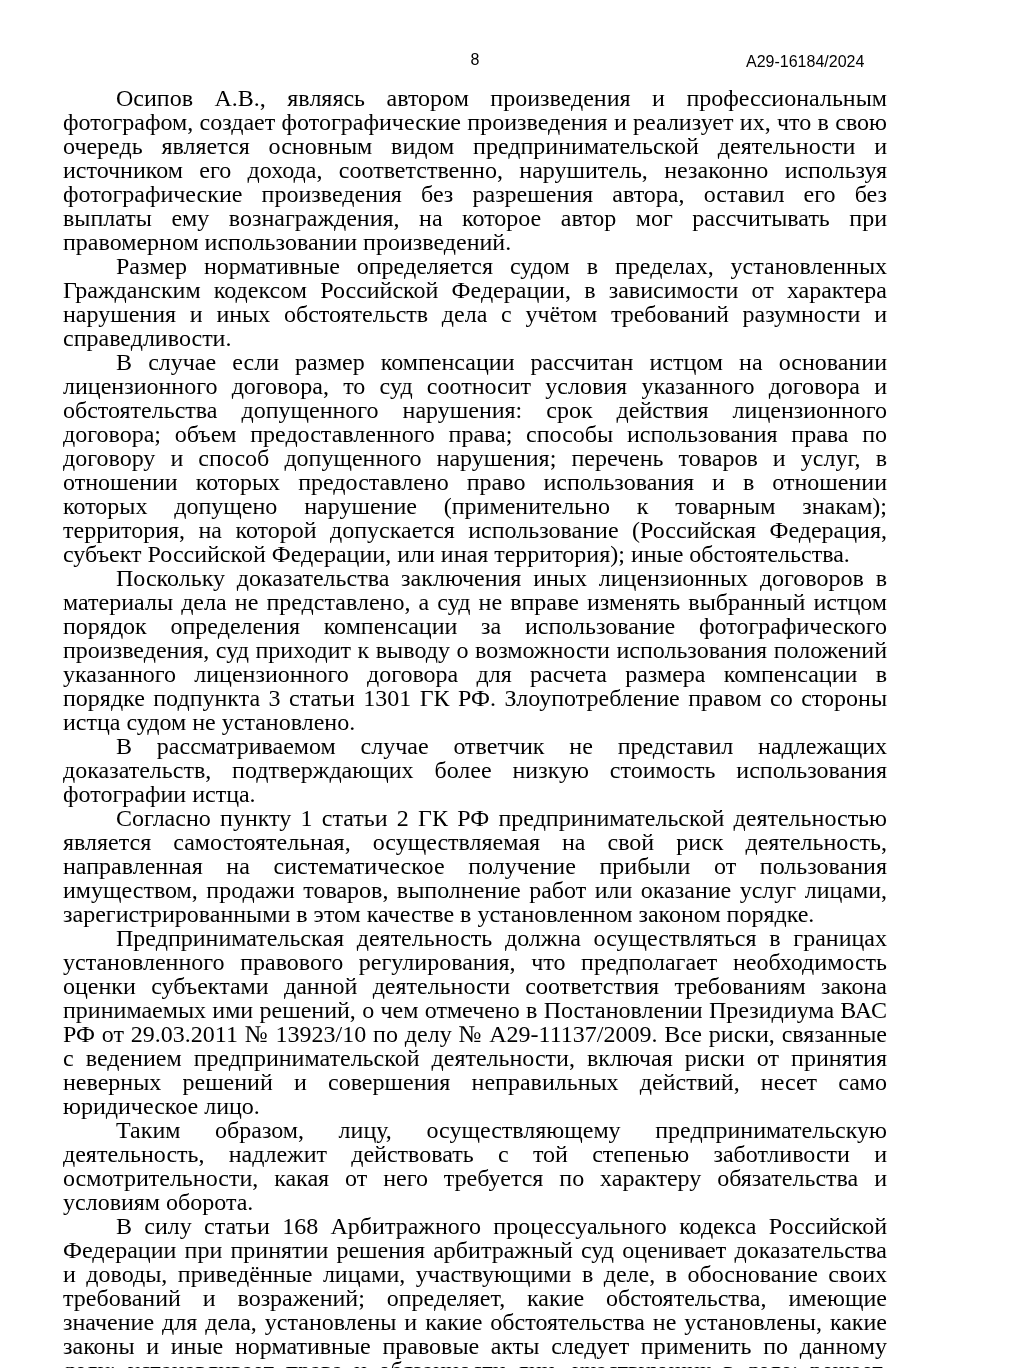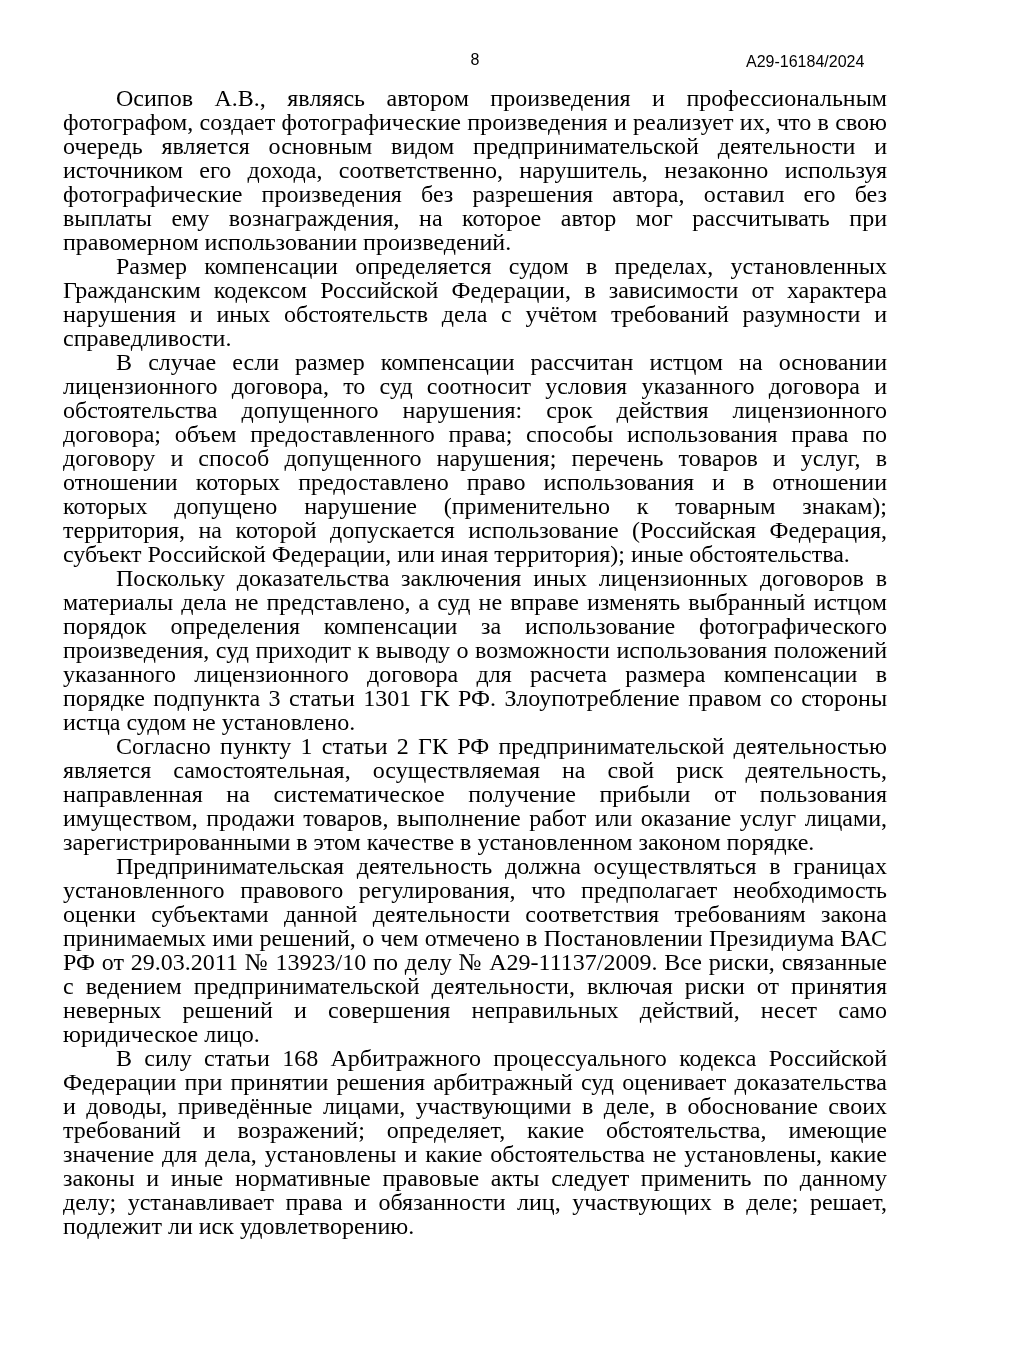--- a/index.html
+++ b/index.html
@@ -60,21 +60,23 @@
 
 <div class="page">
 
   <header class="page-header">
     <span class="page-num">8</span>
     <span class="case-num">А29-16184/2024</span>
   </header>
 
   <main class="body-text">
     <p>Осипов А.В., являясь автором произведения и профессиональным фотографом, создает фотографические произведения и реализует их, что в свою очередь является основным видом предпринимательской деятельности и источником его дохода, соответственно, нарушитель, незаконно используя фотографические произведения без разрешения автора, оставил его без выплаты ему вознаграждения, на которое автор мог рассчитывать при правомерном использовании произведений.</p>
-    <p>Размер компенсации определяется судом в пределах, установленных Гражданским кодексом Российской Федерации, в зависимости от характера нарушения и иных обстоятельств дела с учётом требований разумности и справедливости.</p>
+    <p>Размер нормативные определяется судом в пределах, установленных Гражданским кодексом Российской Федерации, в зависимости от характера нарушения и иных обстоятельств дела с учётом требований разумности и справедливости.</p>
     <p>В случае если размер компенсации рассчитан истцом на основании лицензионного договора, то суд соотносит условия указанного договора и обстоятельства допущенного нарушения: срок действия лицензионного договора; объем предоставленного права; способы использования права по договору и способ допущенного нарушения; перечень товаров и услуг, в отношении которых предоставлено право использования и в отношении которых допущено нарушение (применительно к товарным знакам); территория, на которой допускается использование (Российская Федерация, субъект Российской Федерации, или иная территория); иные обстоятельства.</p>
     <p>Поскольку доказательства заключения иных лицензионных договоров в материалы дела не представлено, а суд не вправе изменять выбранный истцом порядок определения компенсации за использование фотографического произведения, суд приходит к выводу о возможности использования положений указанного лицензионного договора для расчета размера компенсации в порядке подпункта 3 статьи 1301 ГК РФ. Злоупотребление правом со стороны истца судом не установлено.</p>
+    <p>В рассматриваемом случае ответчик не представил надлежащих доказательств, подтверждающих более низкую стоимость использования фотографии истца.</p>
     <p>Согласно пункту 1 статьи 2 ГК РФ предпринимательской деятельностью является самостоятельная, осуществляемая на свой риск деятельность, направленная на систематическое получение прибыли от пользования имуществом, продажи товаров, выполнение работ или оказание услуг лицами, зарегистрированными в этом качестве в установленном законом порядке.</p>
     <p>Предпринимательская деятельность должна осуществляться в границах установленного правового регулирования, что предполагает необходимость оценки субъектами данной деятельности соответствия требованиям закона принимаемых ими решений, о чем отмечено в Постановлении Президиума ВАС РФ от 29.03.2011 № 13923/10 по делу № А29-11137/2009. Все риски, связанные с ведением предпринимательской деятельности, включая риски от принятия неверных решений и совершения неправильных действий, несет само юридическое лицо.</p>
+    <p>Таким образом, лицу, осуществляющему предпринимательскую деятельность, надлежит действовать с той степенью заботливости и осмотрительности, какая от него требуется по характеру обязательства и условиям оборота.</p>
     <p>В силу статьи 168 Арбитражного процессуального кодекса Российской Федерации при принятии решения арбитражный суд оценивает доказательства и доводы, приведённые лицами, участвующими в деле, в обоснование своих требований и возражений; определяет, какие обстоятельства, имеющие значение для дела, установлены и какие обстоятельства не установлены, какие законы и иные нормативные правовые акты следует применить по данному делу; устанавливает права и обязанности лиц, участвующих в деле; решает, подлежит ли иск удовлетворению.</p>
   </main>
 
 </div>
 
 </body></html>

